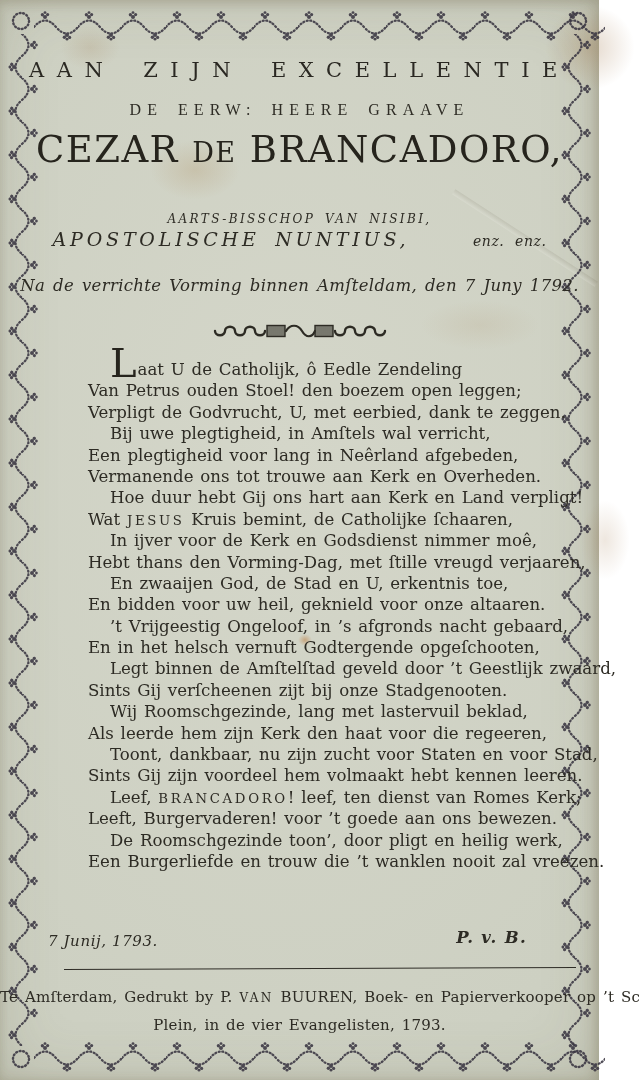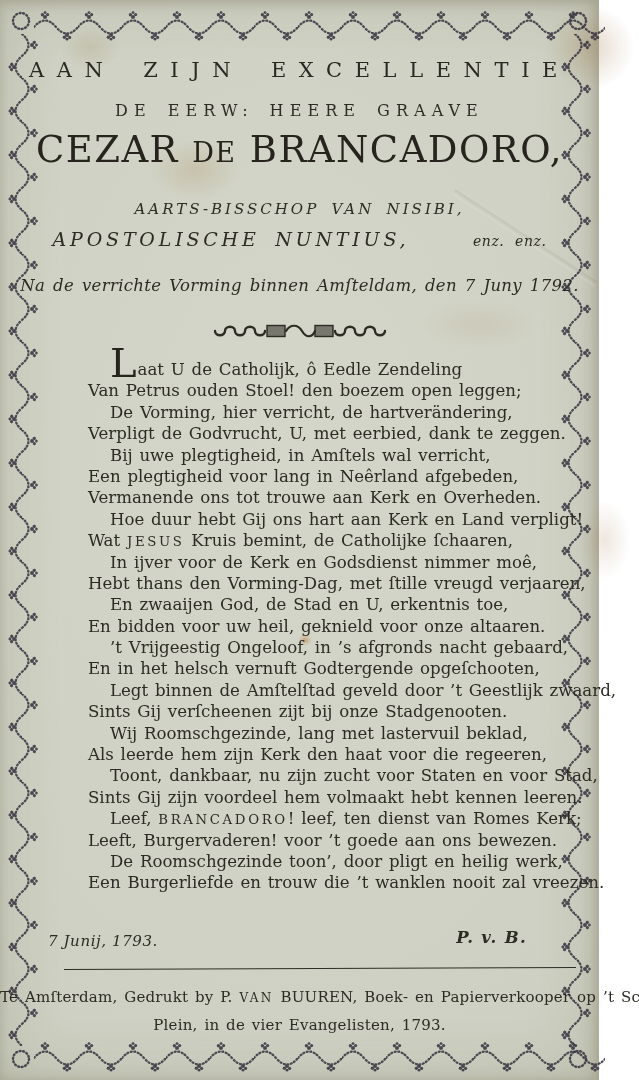--- a/index.html
+++ b/index.html
@@ -12,24 +12,24 @@
   .fox{position:absolute;pointer-events:none;}
   .crease{position:absolute;pointer-events:none;}
 
   
   .border-strip{position:absolute;opacity:.88;}
   .corner{position:absolute;width:26px;height:26px;opacity:.88;}
 
   
   .blk{position:absolute;left:0;right:0;text-align:center;white-space:nowrap;}
   .hdr1{top:58px;font-size:21px;letter-spacing:.60em;word-spacing:.40em;color:#2a2822;}
-  .hdr2{top:101px;font-size:16px;letter-spacing:.38em;word-spacing:.30em;color:#2e2c25;}
+  .hdr2{top:101px;font-size:16px;letter-spacing:.38em;word-spacing:.30em;color:#2e2c25;font-family:Liberation Serif, serif;}
   .title{top:128px;font-size:37px;letter-spacing:.04em;color:#26241d;}
   .title .de{font-size:27px;}
-  .sub1{top:200px;font-style:italic;font-size:15px;letter-spacing:.20em;word-spacing:.30em;}
+  .sub1{top:212px;font-style:italic;font-size:12px;letter-spacing:.20em;word-spacing:.30em;}
   .sub2{top:228px;font-style:italic;font-size:19px;letter-spacing:.20em;word-spacing:.30em;}
   .sub2 .enz{font-size:14px;letter-spacing:.04em;margin-left:48px;}
   .dedication{top:276px;font-style:italic;font-size:16.5px;letter-spacing:.02em;word-spacing:.14em;}
 
   .divider{position:absolute;top:322px;left:50%;transform:translateX(-50%);}
 
   .poem{position:absolute;top:359px;left:88px;right:46px;text-align:left;}
   .poem-line{height:21.4px;line-height:21.4px;font-size:16.6px;white-space:nowrap;word-spacing:1.5px;color:#2d2b24;}
   .poem-line.indent{padding-left:22px;}
   .dropcap{font-size:40px;line-height:0;position:relative;top:2px;margin-right:1px;color:#26241d;}
@@ -172,21 +172,20 @@
       </g>
       <rect x="55" y="3.5" width="18" height="11" stroke-width="1.4"></rect>
       <rect x="103" y="3.5" width="18" height="11" stroke-width="1.4"></rect>
       <path d="M74,9 c4,-7 12,-7 16,0 c4,7 10,7 13,0" stroke-width="2.2"></path>
     </g>
   </svg>
 
   <div class="poem">
       <div class="poem-line indent"><span class="dropcap">L</span><span>aat U de Catholijk, ô Eedle Zendeling</span></div>
       <div class="poem-line"><span>Van Petrus ouden Stoel! den boezem open leggen;</span></div>
-      <div class="poem-line indent"><span>De Vorming, hier verricht, de hartverändering,</span></div>
       <div class="poem-line"><span>Verpligt de Godvrucht, U, met eerbied, dank te zeggen.</span></div>
       <div class="poem-line indent"><span>Bij uwe plegtigheid, in Amſtels wal verricht,</span></div>
       <div class="poem-line"><span>Een plegtigheid voor lang in Neêrland afgebeden,</span></div>
       <div class="poem-line"><span>Vermanende ons tot trouwe aan Kerk en Overheden.</span></div>
       <div class="poem-line indent"><span>Hoe duur hebt Gij ons hart aan Kerk en Land verpligt!</span></div>
       <div class="poem-line"><span>Wat </span><span class="sc">JESUS</span><span> Kruis bemint, de Catholijke ſchaaren,</span></div>
       <div class="poem-line indent"><span>In ijver voor de Kerk en Godsdienst nimmer moê,</span></div>
       <div class="poem-line"><span>Hebt thans den Vorming-Dag, met ſtille vreugd verjaaren,</span></div>
       <div class="poem-line indent"><span>En zwaaijen God, de Stad en U, erkentnis toe,</span></div>
       <div class="poem-line"><span>En bidden voor uw heil, geknield voor onze altaaren.</span></div>

